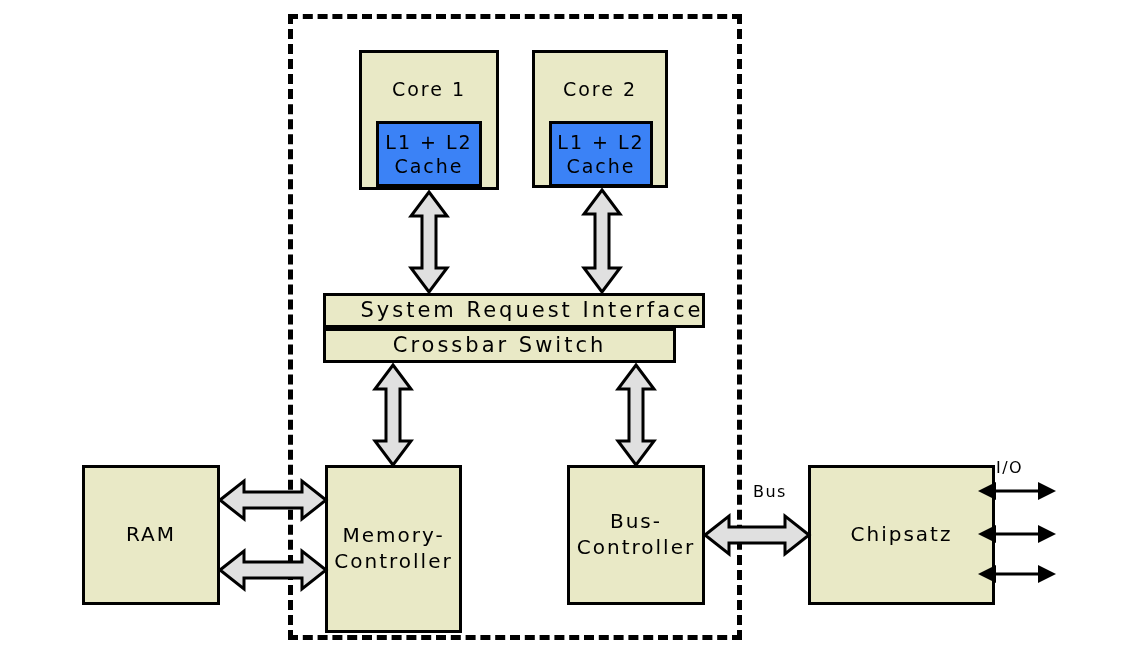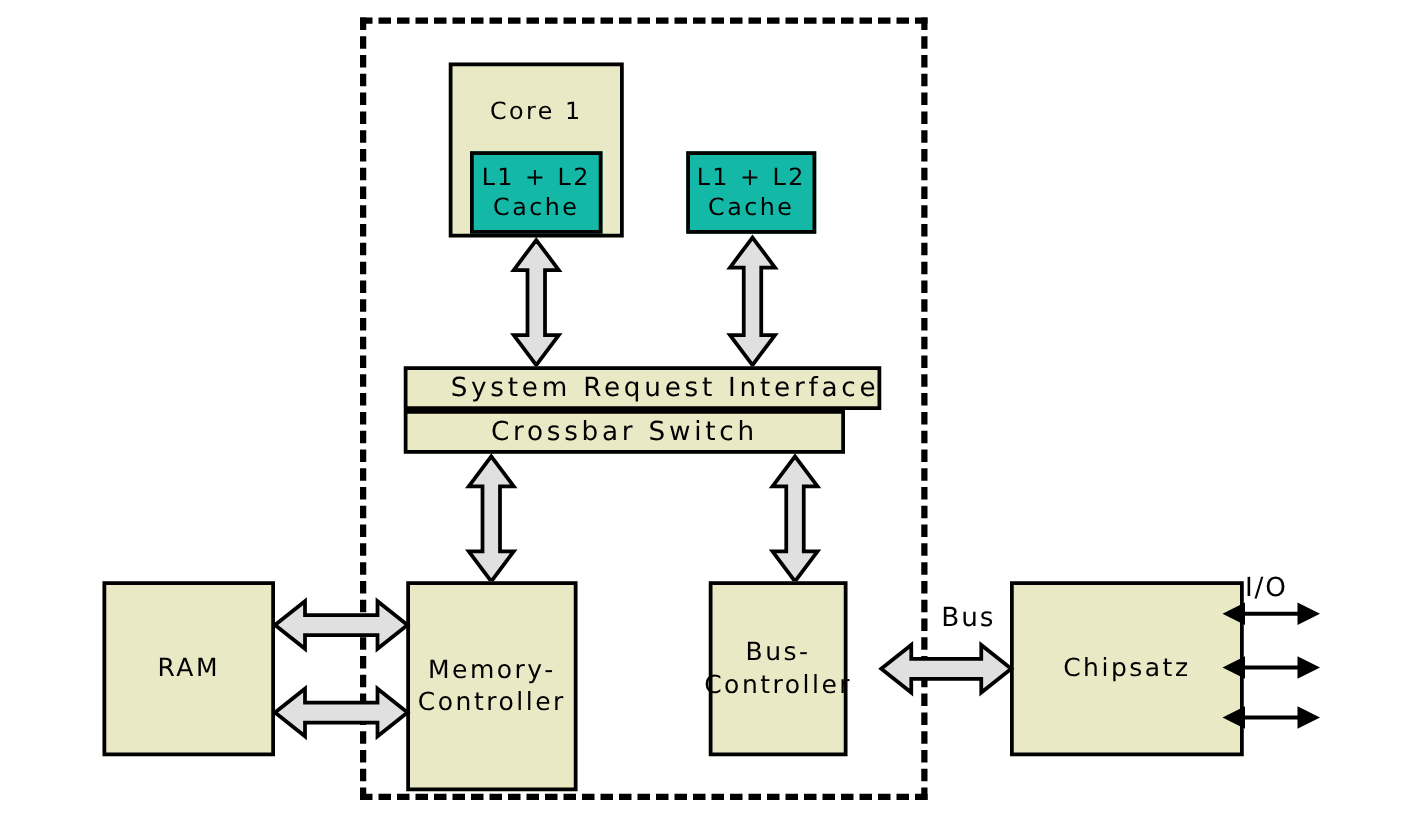--- a/index.html
+++ b/index.html
@@ -38,21 +38,21 @@
     display: flex;
     flex-direction: column;
     align-items: center;
     justify-content: center;
     text-align: left;
     color: #000000;
     letter-spacing: 2px;
     line-height: 1.28;
   }
   .blk.white {
-    background: #14b8a6;
+    background: #3b82f6;
   }
   .lbl {
     display: block;
     white-space: pre;
   }
   
   #core1, #core2 {
     justify-content: flex-start;
     padding-top: 24px;
     font-size: 19px;
@@ -94,38 +94,41 @@
   .thinhead {
     fill: #000000;
     stroke: none;
   }
   
   .freetext {
     position: absolute;
     color: #000000;
     white-space: pre;
     letter-spacing: 1.5px;
-    font-size: 21px;
+    font-size: 16px;
   }
 </style>
 </head>
 <body>
 
 <div id="stage">
 
   <div class="cpu-boundary"></div>
 
   <div class="blk" id="core1" style="left:359px; top:50px; width:140px; height:140px;">
     <span class="lbl">Core 1</span>
   </div>
   <div class="blk white cache" style="left:376px; top:121px; width:106px; height:66px;">
     <span class="lbl">L1 + L2</span>
     <span class="lbl">Cache</span>
   </div>
 
+  <div class="blk" id="core2" style="left:532px; top:50px; width:136px; height:138px;">
+    <span class="lbl">Core 2</span>
+  </div>
   <div class="blk white cache" style="left:549px; top:121px; width:104px; height:66px;">
     <span class="lbl">L1 + L2</span>
     <span class="lbl">Cache</span>
   </div>
 
   <div class="arrow" style="left:407px; top:190px;">
     <svg width="44" height="104" viewBox="0 0 44 104">
       <polygon class="poly" points="22,2 40,26 29,26 29,78 40,78 22,102 4,78 15,78 15,26 4,26"></polygon>
     </svg>
   </div>
@@ -158,21 +161,21 @@
 
   <div class="blk ctrl" style="left:82px; top:465px; width:138px; height:140px;">
     <span class="lbl">RAM</span>
   </div>
 
   <div class="blk ctrl" style="left:325px; top:465px; width:137px; height:168px;">
     <span class="lbl">Memory-</span>
     <span class="lbl">Controller</span>
   </div>
 
-  <div class="blk ctrl" style="left:567px; top:465px; width:111px; height:140px;">
+  <div class="blk ctrl" style="left:567px; top:465px; width:138px; height:140px;">
     <span class="lbl">Bus-</span>
     <span class="lbl">Controller</span>
   </div>
 
   <div class="blk ctrl" style="left:808px; top:465px; width:187px; height:140px;">
     <span class="lbl">Chipsatz</span>
   </div>
 
   <div class="arrow" style="left:218px; top:477px;">
     <svg width="110" height="46" viewBox="0 0 110 46">

